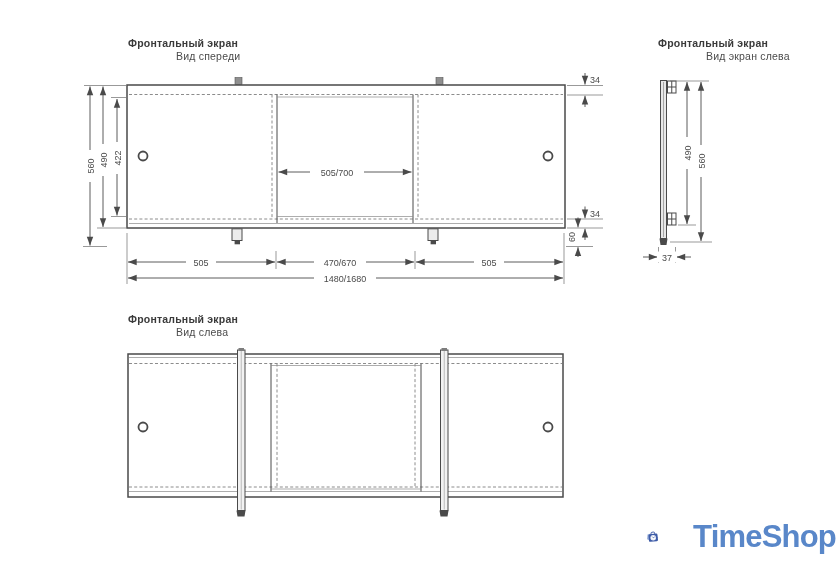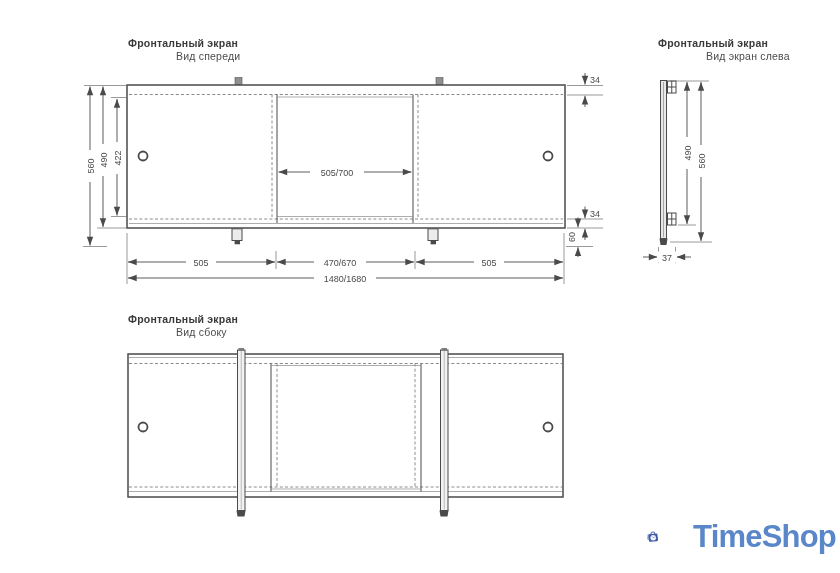--- a/index.html
+++ b/index.html
@@ -22,21 +22,21 @@
 </head>
 <body>
 
 <div id="stage">
 
   <div class="vtitle" style="left:128px;top:37px">Фронтальный экран</div>
   <div class="vsub" style="left:128px;top:50px">Вид спереди</div>
   <div class="vtitle" style="left:658px;top:37px">Фронтальный экран</div>
   <div class="vsub" style="left:658px;top:50px">Вид экран слева</div>
   <div class="vtitle" style="left:128px;top:313px">Фронтальный экран</div>
-  <div class="vsub" style="left:128px;top:326px">Вид сбоку</div>
+  <div class="vsub" style="left:128px;top:326px">Вид слева</div>
 
   <svg width="840" height="573" viewBox="0 0 840 573">
     <defs>
       <marker id="arr" markerWidth="10" markerHeight="8" refX="9.2" refY="4" orient="auto-start-reverse" markerUnits="userSpaceOnUse">
         <path d="M0.5,0.8 L9.2,4 L0.5,7.2 Z" fill="#4a4a4a"></path>
       </marker>
     </defs>
 
     <g>
 

